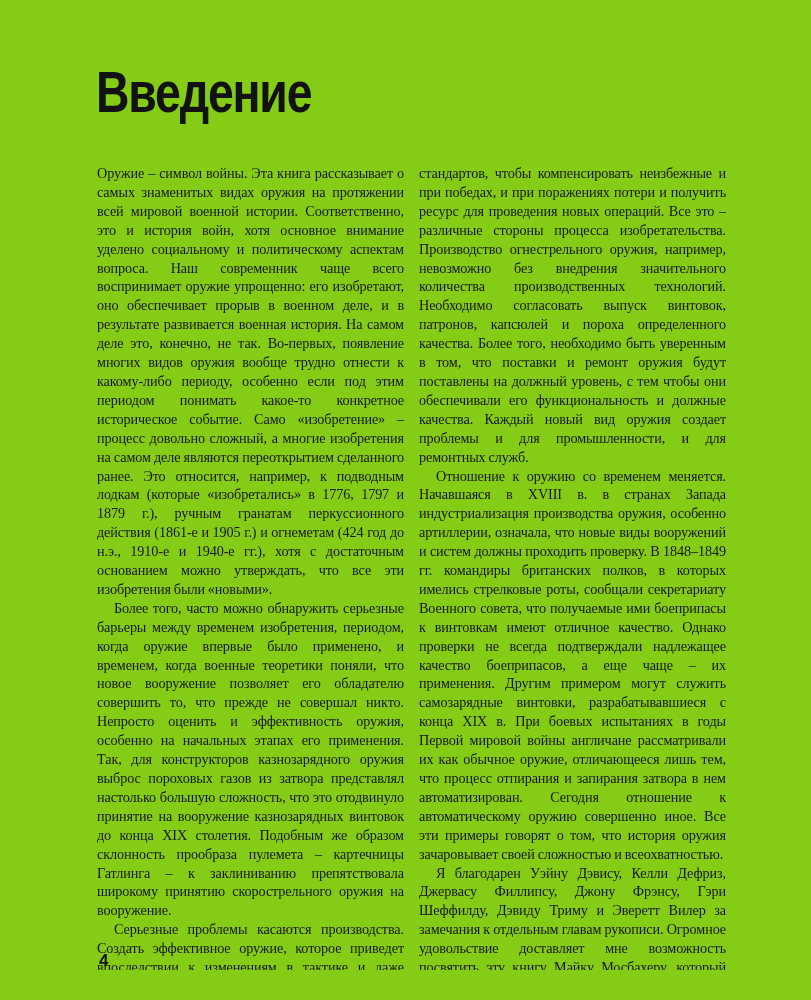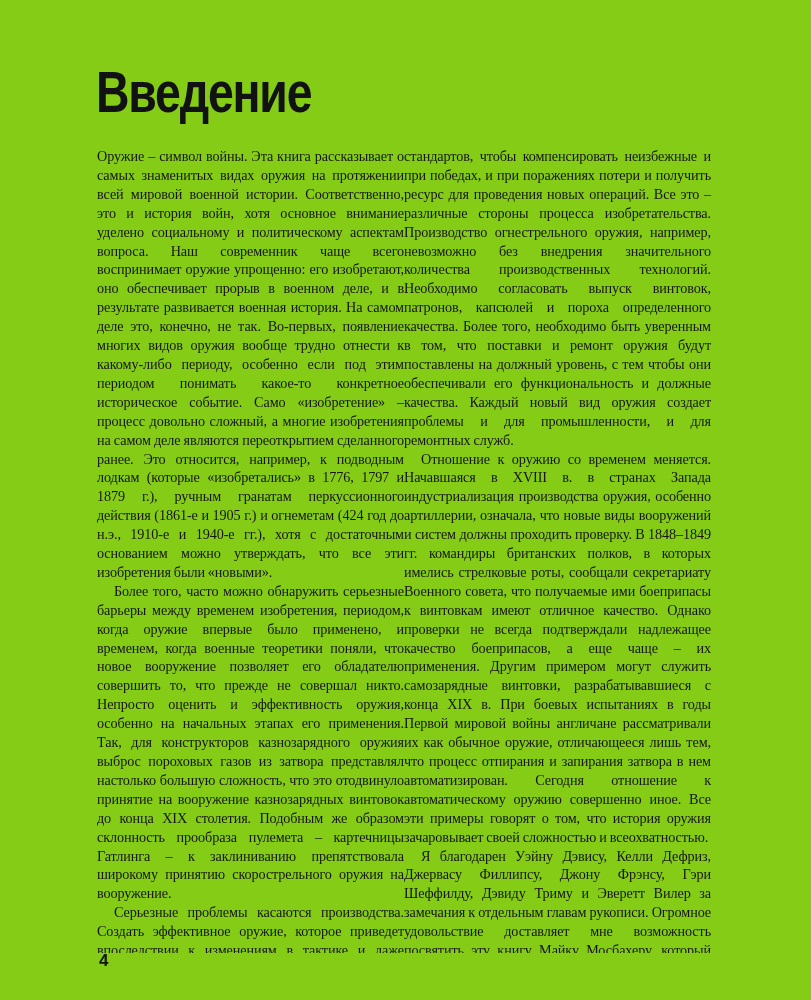--- a/index.html
+++ b/index.html
@@ -26,24 +26,25 @@
     line-height: 60px;
     letter-spacing: -1.5px;
     color: #121212;
     transform: scaleX(0.80);
     transform-origin: left top;
     white-space: nowrap;
   }
   .columns {
     position: absolute;
     left: 97px;
-    top: 147px;
+    top: 164px;
     width: 629px;
     height: 806px;
     display: flex;
+    gap: 15px;
     overflow: hidden;
   }
   .col {
     width: 307px;
     flex: 0 0 307px;
     font-family: "Liberation Serif", serif;
     font-size: 14.2px;
     line-height: 18.9px;
     letter-spacing: -0.1px;
     word-spacing: -0.5px;

